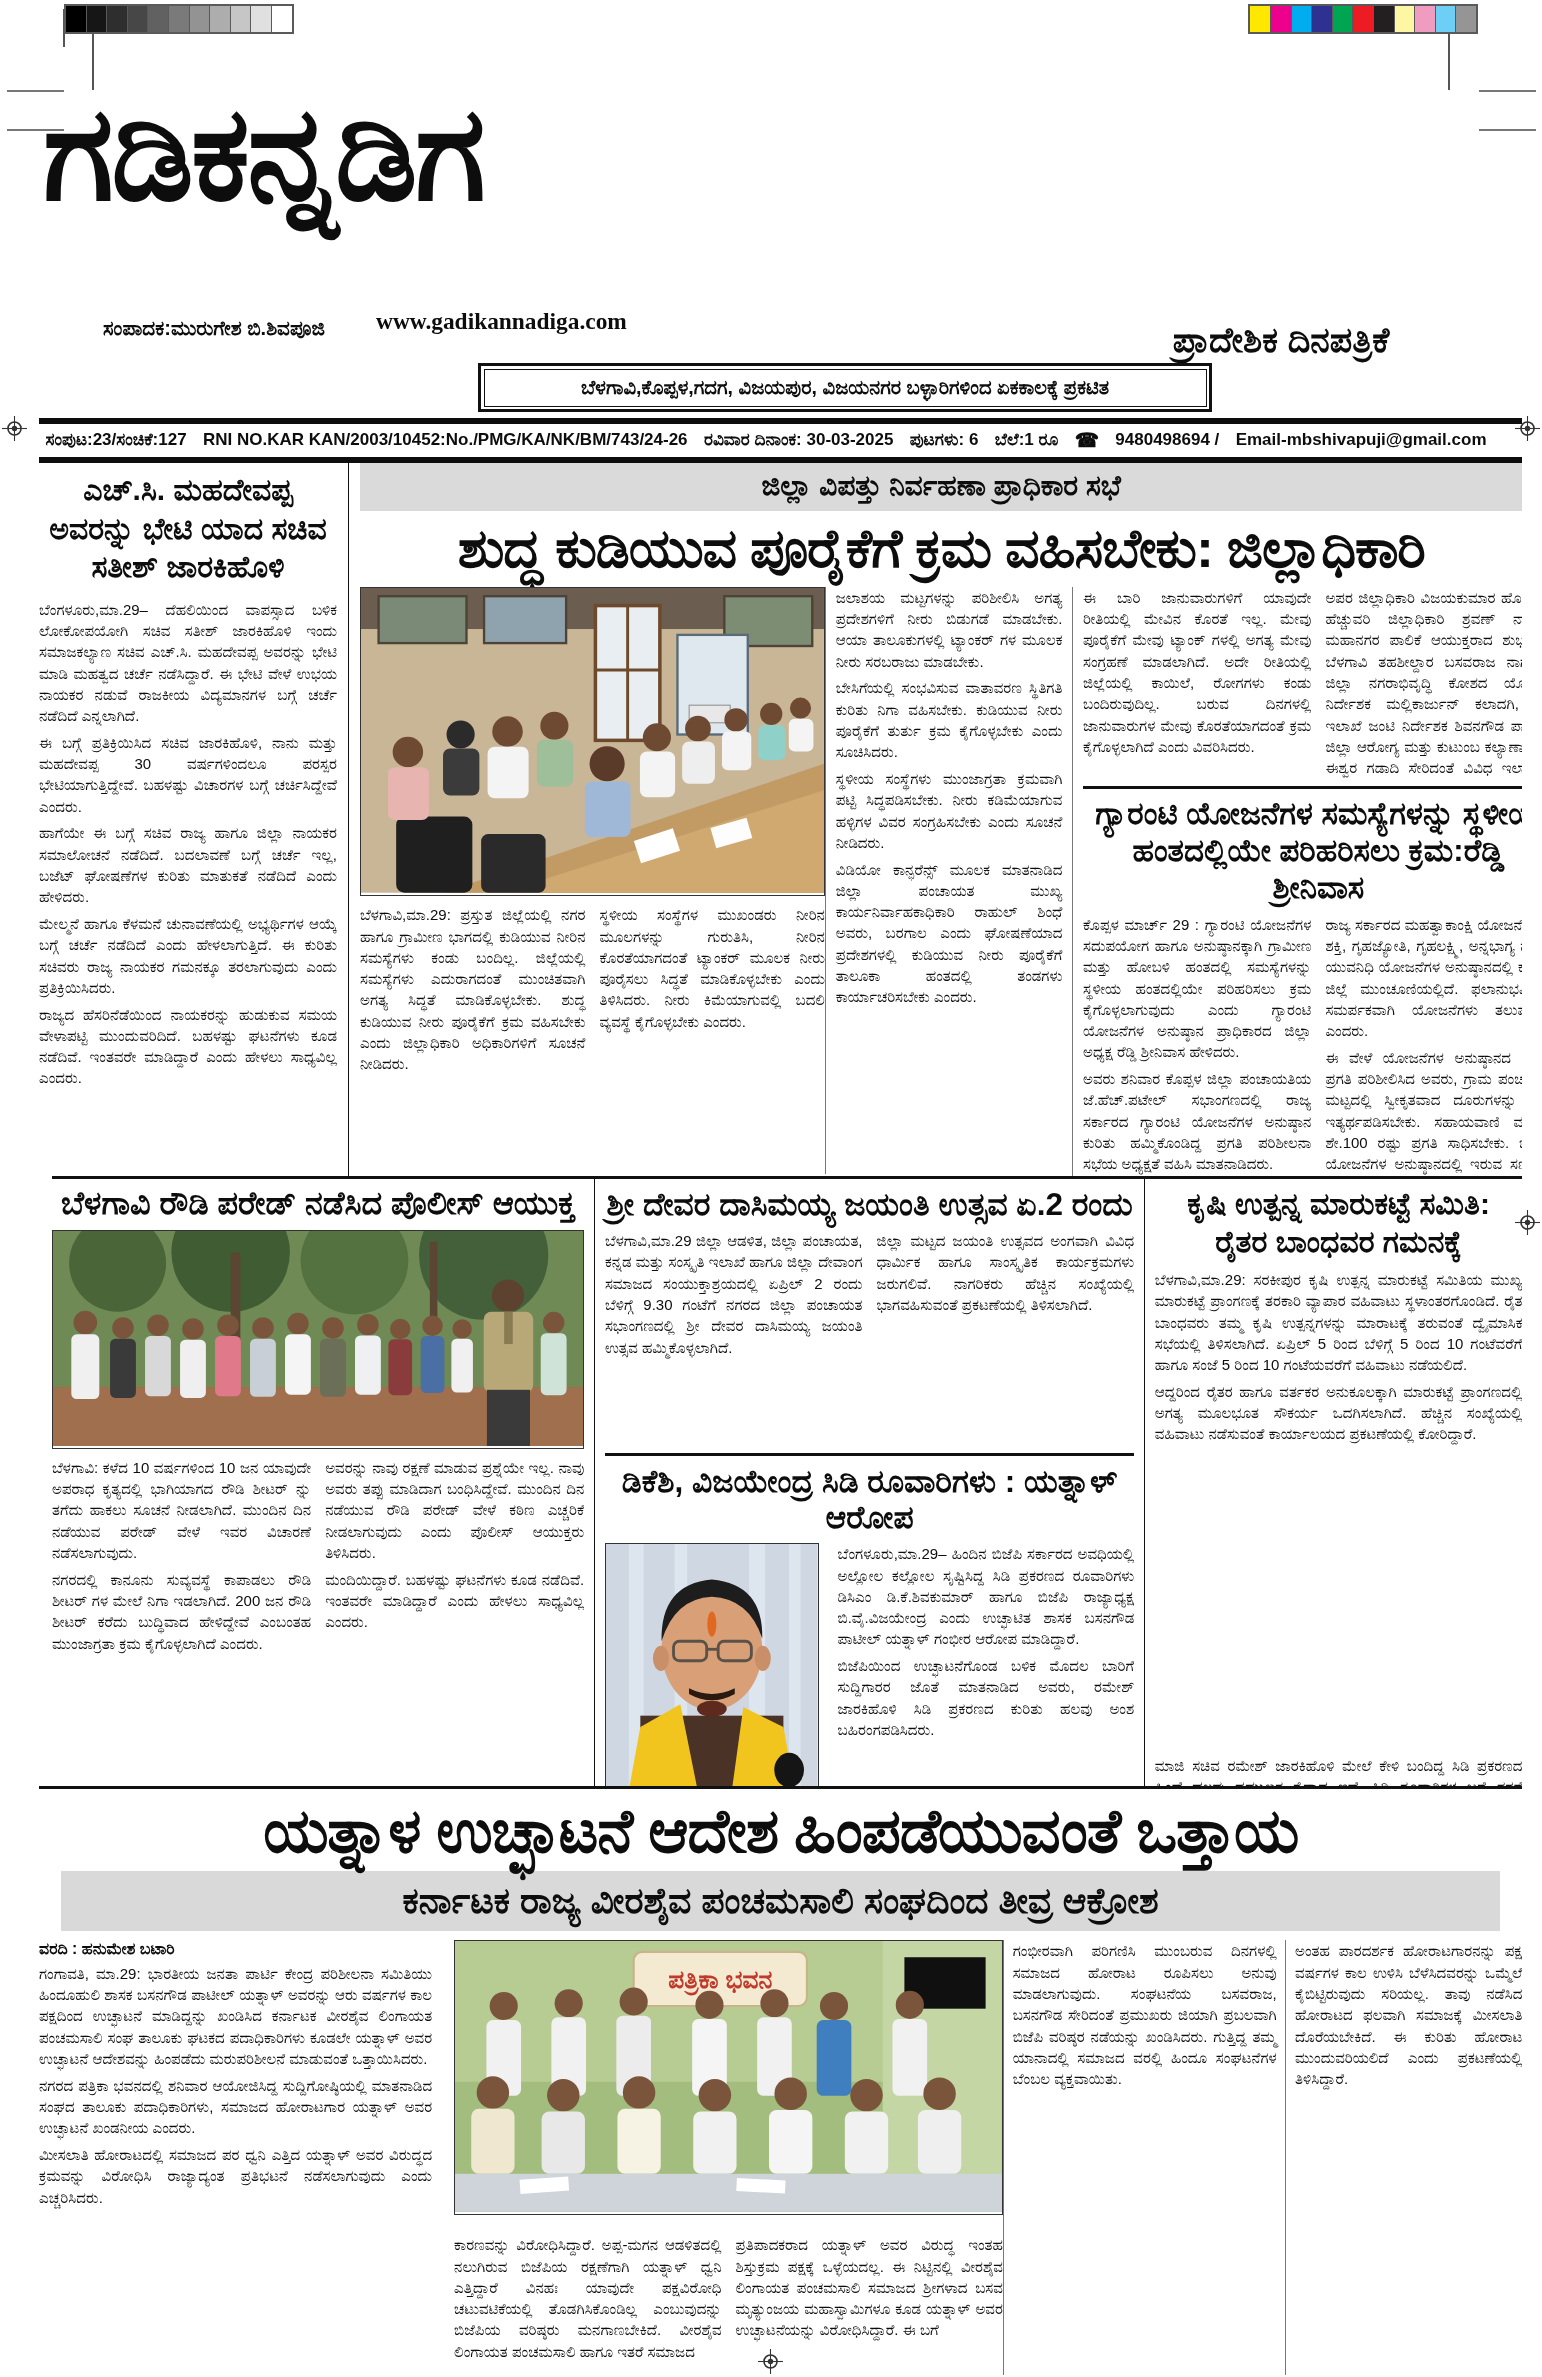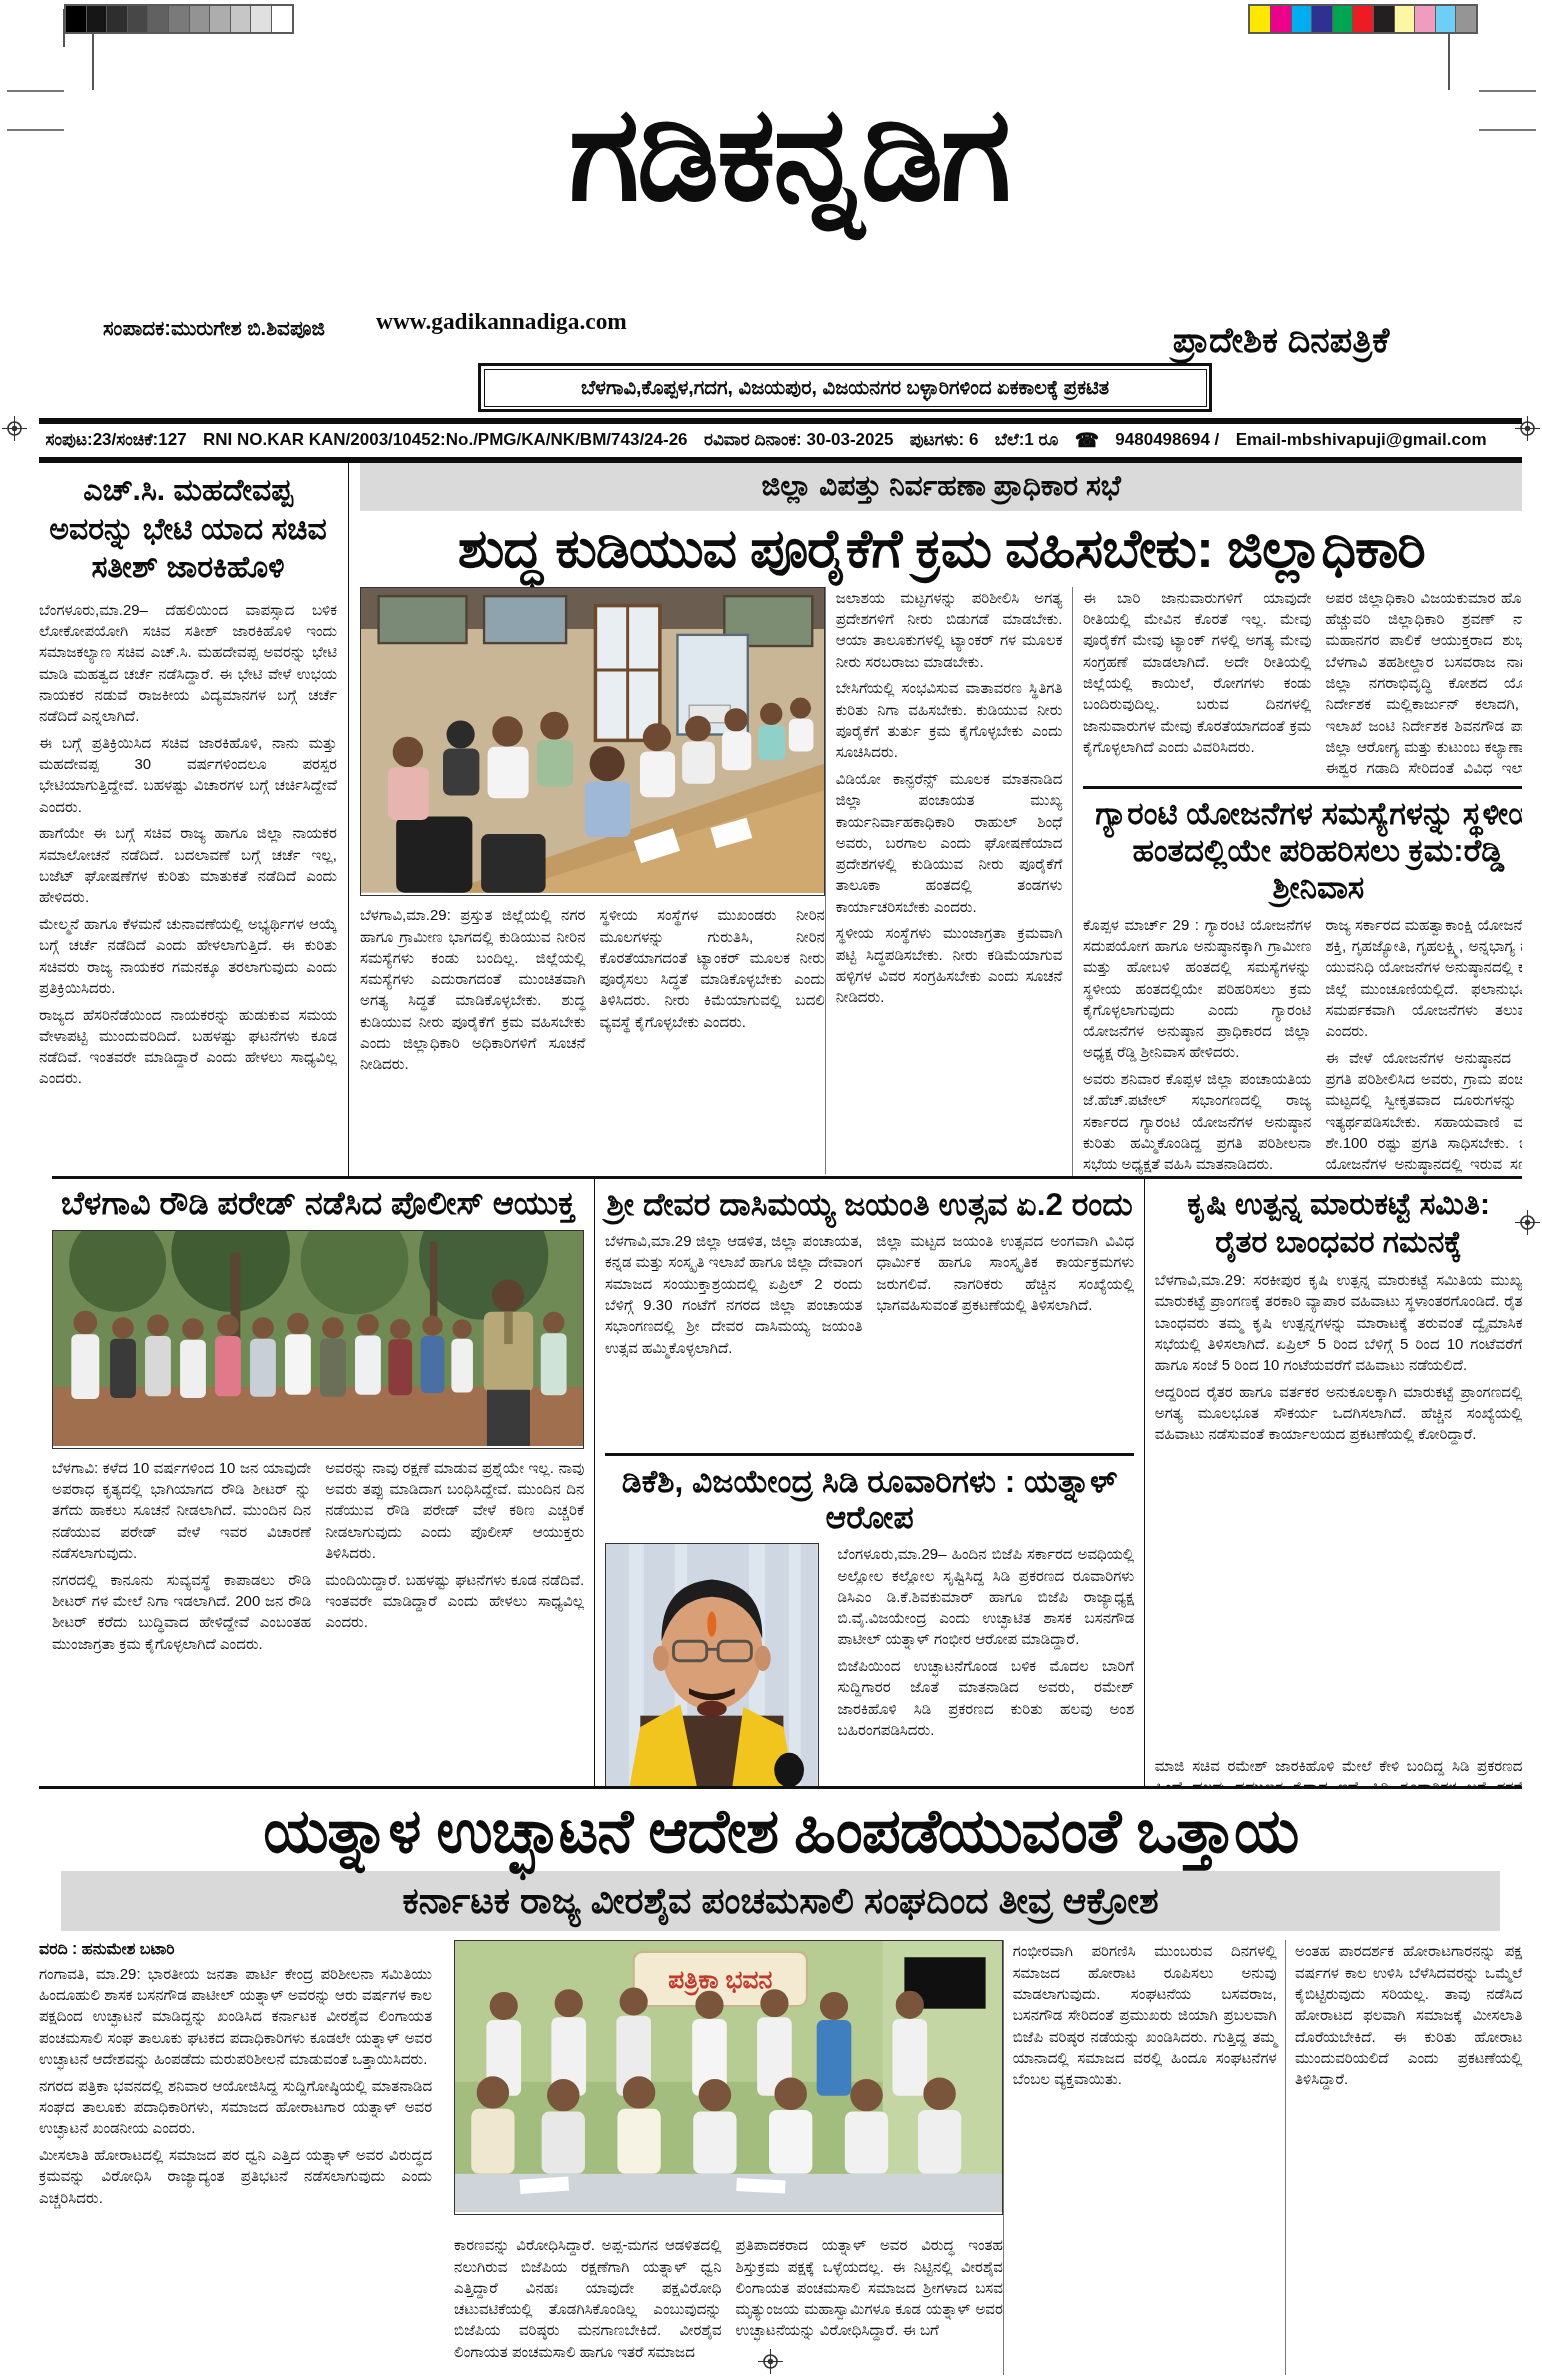--- a/index.html
+++ b/index.html
@@ -13,21 +13,21 @@
   .swatchbar .sw:last-child{border-right:none;}
   .graybar{left:64px;}
   .colorbar{right:64px;}
   .cropv{position:absolute;width:1.6px;height:38px;background:#555;}
   .croph{position:absolute;width:57px;height:2.2px;background:#777;}
   .regmark{position:absolute;width:25px;height:25px;}
   .regmark svg{display:block;}
 
   
   .masthead{position:relative;height:382px;}
-  .mh-title{position:absolute;top:52px;left:16px;right:0;text-align:center;
+  .mh-title{position:absolute;top:52px;left:4px;right:0;
             font-size:131px;font-weight:900;line-height:1;letter-spacing:-2.7px;}
   .mh-editor{position:absolute;left:64px;top:281px;font-size:20px;font-weight:700;}
   .mh-website{position:absolute;left:337px;top:272px;font-size:23.4px;font-weight:700;
               font-family:"Liberation Serif", serif;}
   .mh-tagline{position:absolute;right:133px;top:284px;font-size:35px;font-weight:800;}
   .mh-editions{position:absolute;left:439px;top:327px;width:723px;border:3.3px solid #111;background:#fff;padding:2.7px;}
   .mh-editions .in{border:1.1px solid #111;text-align:center;font-size:19.6px;font-weight:700;padding:6.5px 11px;}
   .infobar{border-top:6px solid #0d0d0d;border-bottom:6px solid #0d0d0d;
            display:flex;align-items:center;gap:16.3px;padding:4.9px 6.5px;
            font-weight:700;font-size:17px;white-space:nowrap;overflow:hidden;}
@@ -244,22 +244,22 @@
               </svg>
             </div>
             <div class="under bodytext twocol">
                 <p>ಬೆಳಗಾವಿ,ಮಾ.29: ಪ್ರಸ್ತುತ ಜಿಲ್ಲೆಯಲ್ಲಿ ನಗರ ಹಾಗೂ ಗ್ರಾಮೀಣ ಭಾಗದಲ್ಲಿ ಕುಡಿಯುವ ನೀರಿನ ಸಮಸ್ಯೆಗಳು ಕಂಡು ಬಂದಿಲ್ಲ. ಜಿಲ್ಲೆಯಲ್ಲಿ ಸಮಸ್ಯೆಗಳು ಎದುರಾಗದಂತೆ ಮುಂಚಿತವಾಗಿ ಅಗತ್ಯ ಸಿದ್ಧತೆ ಮಾಡಿಕೊಳ್ಳಬೇಕು. ಶುದ್ಧ ಕುಡಿಯುವ ನೀರು ಪೂರೈಕೆಗೆ ಕ್ರಮ ವಹಿಸಬೇಕು ಎಂದು ಜಿಲ್ಲಾಧಿಕಾರಿ ಅಧಿಕಾರಿಗಳಿಗೆ ಸೂಚನೆ ನೀಡಿದರು.</p>
                 <p>ಸ್ಥಳೀಯ ಸಂಸ್ಥೆಗಳ ಮುಖಂಡರು ನೀರಿನ ಮೂಲಗಳನ್ನು ಗುರುತಿಸಿ, ನೀರಿನ ಕೊರತೆಯಾಗದಂತೆ ಟ್ಯಾಂಕರ್ ಮೂಲಕ ನೀರು ಪೂರೈಸಲು ಸಿದ್ಧತೆ ಮಾಡಿಕೊಳ್ಳಬೇಕು ಎಂದು ತಿಳಿಸಿದರು. ನೀರು ಕಿಮೆಯಾಗುವಲ್ಲಿ ಬದಲಿ ವ್ಯವಸ್ಥೆ ಕೈಗೊಳ್ಳಬೇಕು ಎಂದರು.</p>
               </div>
           </div>
           <div class="mb-mid bodytext">
               <p>ಜಲಾಶಯ ಮಟ್ಟಗಳನ್ನು ಪರಿಶೀಲಿಸಿ ಅಗತ್ಯ ಪ್ರದೇಶಗಳಿಗೆ ನೀರು ಬಿಡುಗಡೆ ಮಾಡಬೇಕು. ಆಯಾ ತಾಲೂಕುಗಳಲ್ಲಿ ಟ್ಯಾಂಕರ್ ಗಳ ಮೂಲಕ ನೀರು ಸರಬರಾಜು ಮಾಡಬೇಕು.</p>
               <p>ಬೇಸಿಗೆಯಲ್ಲಿ ಸಂಭವಿಸುವ ವಾತಾವರಣ ಸ್ಥಿತಿಗತಿ ಕುರಿತು ನಿಗಾ ವಹಿಸಬೇಕು. ಕುಡಿಯುವ ನೀರು ಪೂರೈಕೆಗೆ ತುರ್ತು ಕ್ರಮ ಕೈಗೊಳ್ಳಬೇಕು ಎಂದು ಸೂಚಿಸಿದರು.</p>
+              <p>ಸ್ಥಳೀಯ ಸಂಸ್ಥೆಗಳು ಮುಂಜಾಗ್ರತಾ ಕ್ರಮವಾಗಿ ಪಟ್ಟಿ ಸಿದ್ಧಪಡಿಸಬೇಕು. ನೀರು ಕಡಿಮೆಯಾಗುವ ಹಳ್ಳಿಗಳ ವಿವರ ಸಂಗ್ರಹಿಸಬೇಕು ಎಂದು ಸೂಚನೆ ನೀಡಿದರು.</p>
               <p>ವಿಡಿಯೋ ಕಾನ್ಫರೆನ್ಸ್ ಮೂಲಕ ಮಾತನಾಡಿದ ಜಿಲ್ಲಾ ಪಂಚಾಯತ ಮುಖ್ಯ ಕಾರ್ಯನಿರ್ವಾಹಕಾಧಿಕಾರಿ ರಾಹುಲ್ ಶಿಂಧೆ ಅವರು, ಬರಗಾಲ ಎಂದು ಘೋಷಣೆಯಾದ ಪ್ರದೇಶಗಳಲ್ಲಿ ಕುಡಿಯುವ ನೀರು ಪೂರೈಕೆಗೆ ತಾಲೂಕಾ ಹಂತದಲ್ಲಿ ತಂಡಗಳು ಕಾರ್ಯಾಚರಿಸಬೇಕು ಎಂದರು.</p>
-              <p>ಸ್ಥಳೀಯ ಸಂಸ್ಥೆಗಳು ಮುಂಜಾಗ್ರತಾ ಕ್ರಮವಾಗಿ ಪಟ್ಟಿ ಸಿದ್ಧಪಡಿಸಬೇಕು. ನೀರು ಕಡಿಮೆಯಾಗುವ ಹಳ್ಳಿಗಳ ವಿವರ ಸಂಗ್ರಹಿಸಬೇಕು ಎಂದು ಸೂಚನೆ ನೀಡಿದರು.</p>
             </div>
           <div class="mb-right">
             <div class="mr-top bodytext twocol">
                 <p>ಈ ಬಾರಿ ಜಾನುವಾರುಗಳಿಗೆ ಯಾವುದೇ ರೀತಿಯಲ್ಲಿ ಮೇವಿನ ಕೊರತೆ ಇಲ್ಲ. ಮೇವು ಪೂರೈಕೆಗೆ ಮೇವು ಟ್ಯಾಂಕ್ ಗಳಲ್ಲಿ ಅಗತ್ಯ ಮೇವು ಸಂಗ್ರಹಣೆ ಮಾಡಲಾಗಿದೆ. ಅದೇ ರೀತಿಯಲ್ಲಿ ಜಿಲ್ಲೆಯಲ್ಲಿ ಕಾಯಿಲೆ, ರೋಗಗಳು ಕಂಡು ಬಂದಿರುವುದಿಲ್ಲ. ಬರುವ ದಿನಗಳಲ್ಲಿ ಜಾನುವಾರುಗಳ ಮೇವು ಕೊರತೆಯಾಗದಂತೆ ಕ್ರಮ ಕೈಗೊಳ್ಳಲಾಗಿದೆ ಎಂದು ವಿವರಿಸಿದರು.</p>
                 <p>ಅಪರ ಜಿಲ್ಲಾಧಿಕಾರಿ ವಿಜಯಕುಮಾರ ಹೊನಕೇರಿ, ಹೆಚ್ಚುವರಿ ಜಿಲ್ಲಾಧಿಕಾರಿ ಶ್ರವಣ್ ನಾಯಕ, ಮಹಾನಗರ ಪಾಲಿಕೆ ಆಯುಕ್ತರಾದ ಶುಭ. ಬಿ, ಬೆಳಗಾವಿ ತಹಶೀಲ್ದಾರ ಬಸವರಾಜ ನಾಗರಾಳ, ಜಿಲ್ಲಾ ನಗರಾಭಿವೃದ್ಧಿ ಕೋಶದ ಯೋಜನಾ ನಿರ್ದೇಶಕ ಮಲ್ಲಿಕಾರ್ಜುನ್ ಕಲಾದಗಿ, ಕೃಷಿ ಇಲಾಖೆ ಜಂಟಿ ನಿರ್ದೇಶಕ ಶಿವನಗೌಡ ಪಾಟೀಲ, ಜಿಲ್ಲಾ ಆರೋಗ್ಯ ಮತ್ತು ಕುಟುಂಬ ಕಲ್ಯಾಣಾಧಿಕಾರಿ ಈಶ್ವರ ಗಡಾದಿ ಸೇರಿದಂತೆ ವಿವಿಧ ಇಲಾಖೆಯ ಅಧಿಕಾರಿಗಳು ಸಭೆಯಲ್ಲಿ ಉಪಸ್ಥಿತರಿದ್ದರು. ಎಲ್ಲ ತಾಲೂಕು ತಹಶೀಲ್ದಾರರಗಳು ವಿಡಿಯೋ ಸಂವಾದದಲ್ಲಿ ಹಾಜರಿದ್ದರು.</p>
               </div>
 
             <div class="subart">
               <h2>ಗ್ಯಾರಂಟಿ ಯೋಜನೆಗಳ ಸಮಸ್ಯೆಗಳನ್ನು ಸ್ಥಳೀಯ ಹಂತದಲ್ಲಿಯೇ ಪರಿಹರಿಸಲು ಕ್ರಮ:ರೆಡ್ಡಿ ಶ್ರೀನಿವಾಸ</h2>
               <div class="bodytext twocol">

